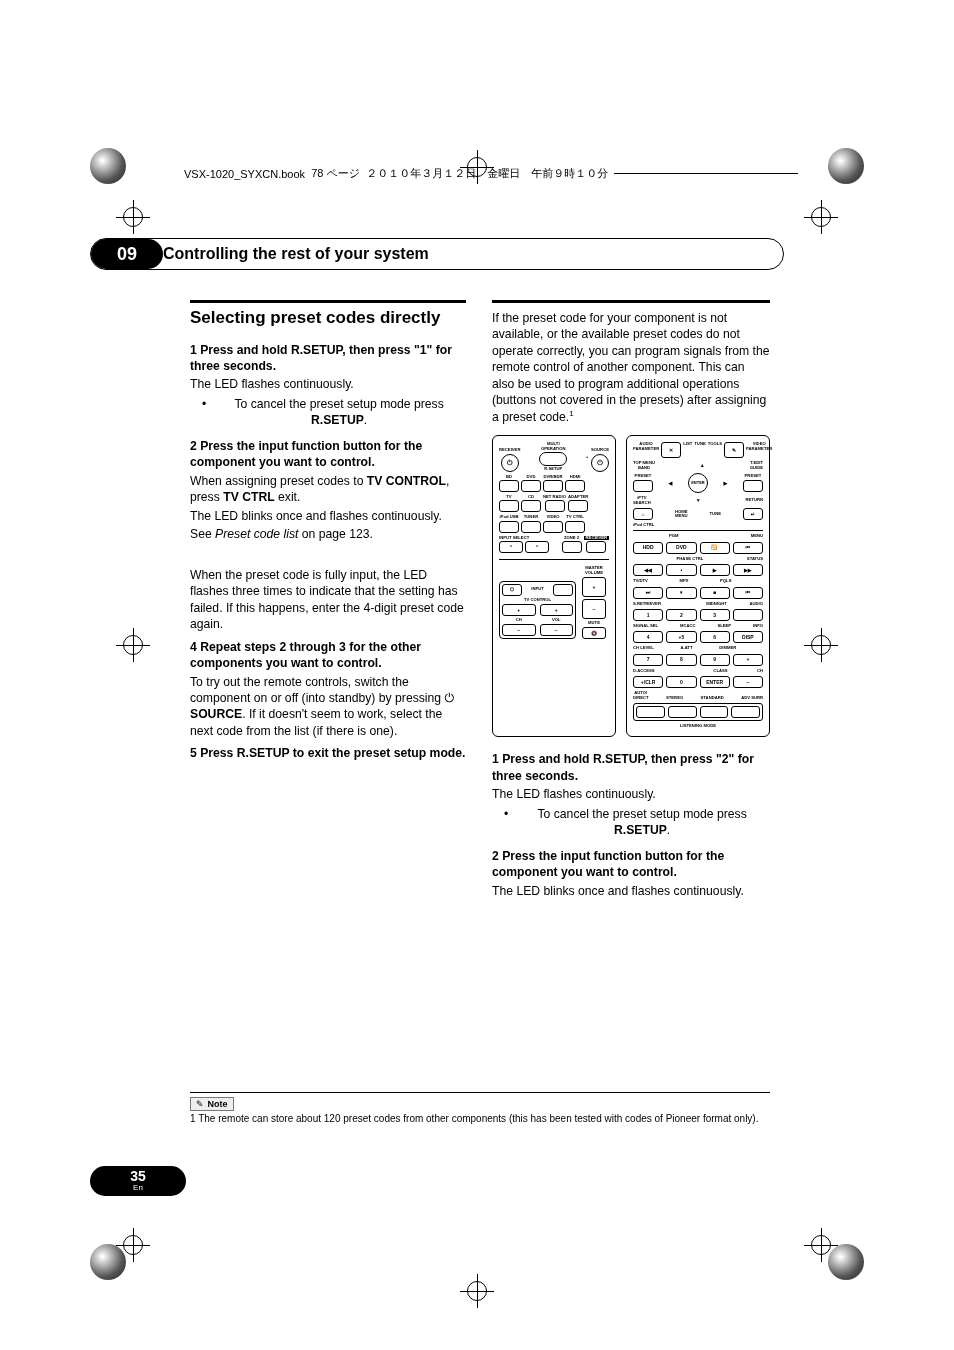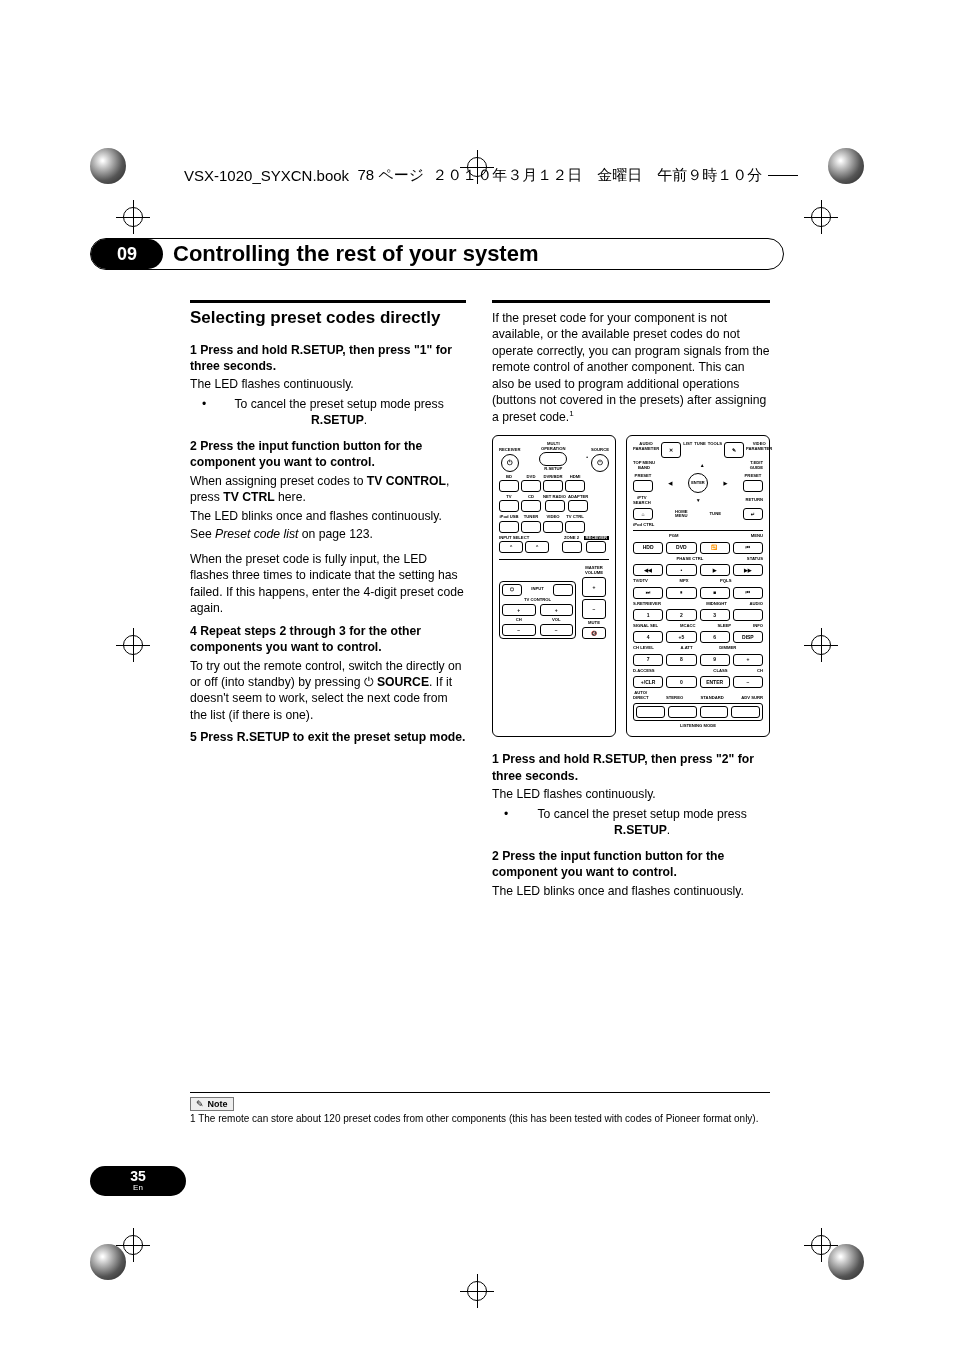--- a/index.html
+++ b/index.html
@@ -25,34 +25,34 @@
   .sphere.bl { bottom: 70px; left: 90px; }
   .sphere.br { bottom: 70px; right: 90px; }
   .cross.tl { top: 200px; left: 116px; } .cross.tr { top: 200px; right: 116px; }
   .cross.ml { top: 628px; left: 116px; } .cross.mr { top: 628px; right: 116px; }
   .cross.bl { bottom: 88px; left: 116px; } .cross.br { bottom: 88px; right: 116px; }
   .cross.tc { top: 150px; left: 50%; transform: translateX(-50%); }
   .cross.bc { bottom: 42px; left: 50%; transform: translateX(-50%); }
 
   .header-line {
     position: absolute; top: 166px; left: 184px; right: 150px;
-    display: flex; align-items: center; font-size: 15px; color: #000;
+    display: flex; align-items: center; font-size: 11px; color: #000;
   }
   .header-line .rule { flex: 1; height: 1px; background: #000; margin: 0 6px; }
 
   .chapter-bar {
     position: absolute; top: 238px; left: 90px; right: 170px; height: 30px;
     border: 1.2px solid #000; border-radius: 16px; display: flex; align-items: center;
   }
   .chapter-num {
     width: 72px; height: 30px; background: #000; color: #fff; font-weight: bold;
     font-size: 18px; display: flex; align-items: center; justify-content: center;
     border-top-left-radius: 16px; border-bottom-left-radius: 16px; border-top-right-radius: 16px; border-bottom-right-radius: 16px;
   }
-  .chapter-title { font-weight: bold; font-size: 22px; padding-left: 10px; }
+  .chapter-title { font-weight: bold; font-size: 16px; }
 
   .content {
     position: absolute; top: 300px; left: 190px; width: 580px;
     display: flex; gap: 26px; font-size: 12.2px; line-height: 1.35;
   }
   .col { width: 278px; display: flex; flex-direction: column; }
   .hr { height: 3px; background: #000; margin-bottom: 5px; }
   .h1 { font-weight: bold; font-size: 17px; line-height: 1.15; margin-bottom: 8px; }
   .step { margin-top: 6px; }
   .step b { font-weight: bold; }
@@ -139,28 +139,28 @@
     <div class="hr"></div>
     <div class="h1">Selecting preset codes directly</div>
 
     <div class="step"><b>1    Press and hold R.SETUP, then press "1" for three seconds.</b></div>
     <div class="p">The LED flashes continuously.</div>
     <div class="bullet">
         <span><span>To cancel the preset setup mode press </span><b>R.SETUP</b><span>.</span></span>
       </div>
 
     <div class="step"><b>2    Press the input function button for the component you want to control.</b></div>
-    <div class="p"><span>When assigning preset codes to </span><b>TV CONTROL</b><span>, press </span><b>TV CTRL</b><span> here.</span></div>
+    <div class="p"><span>When assigning preset codes to </span><b>TV CONTROL</b><span>, press </span><b>TV CTRL</b><span> exit.</span></div>
     <div class="p">The LED blinks once and flashes continuously.</div>
 
     <div class="p"><span>See </span><i>Preset code list</i><span> on page 123.</span></div>
-    <div class="p" style="margin-top:8px">When the preset code is fully input, the LED flashes three times to indicate that the setting has failed. If this happens, enter the 4-digit preset code again.</div>
+    <div class="p" style="margin-top:24px">When the preset code is fully input, the LED flashes three times to indicate that the setting has failed. If this happens, enter the 4-digit preset code again.</div>
 
     <div class="step"><b>4    Repeat steps 2 through 3 for the other components you want to control.</b></div>
-    <div class="p"><span>To try out the remote control, switch the directly on or off (into standby) by pressing </span><span>⏻</span><b> SOURCE</b><span>. If it doesn't seem to work, select the next code from the list (if there is one).</span></div>
+    <div class="p"><span>To try out the remote controls, switch the component on or off (into standby) by pressing </span><span>⏻</span><b> SOURCE</b><span>. If it doesn't seem to work, select the next code from the list (if there is one).</span></div>
 
     <div class="step"><b>5    Press R.SETUP to exit the preset setup mode.</b></div>
   </div>
 
   <div class="col">
     <div class="hr"></div>
     <div class="p"><span>If the preset code for your component is not available, or the available preset codes do not operate correctly, you can program signals from the remote control of another component. This can also be used to program additional operations (buttons not covered in the presets) after assigning a preset code.</span><span class="sup">1</span></div>
 
     <div class="remote-figure">
 

